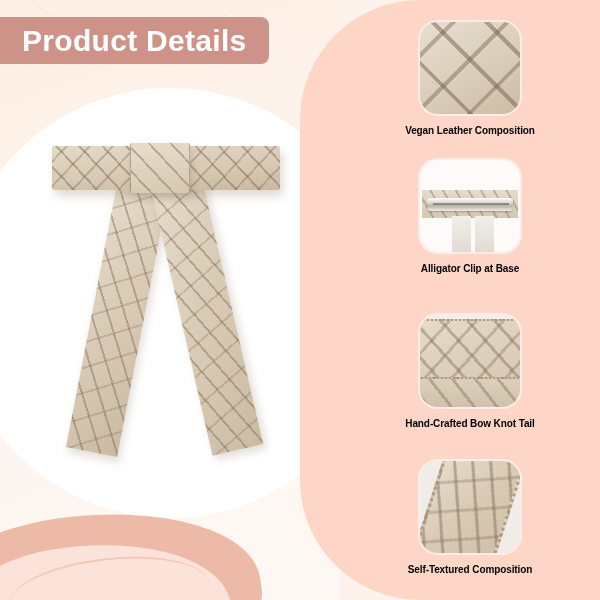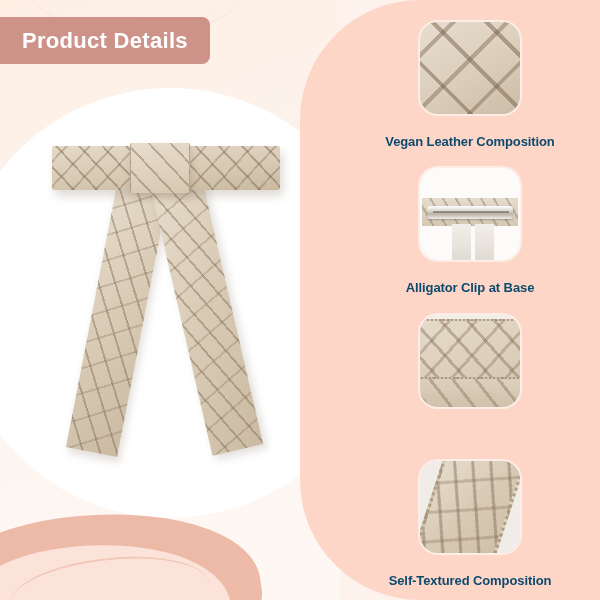--- a/index.html
+++ b/index.html
@@ -79,21 +79,21 @@
     height: 47px;
     padding: 0 22px 0 36px;
     display: flex;
     align-items: center;
     background: #CD9389;
     border-radius: 8px;
     z-index: 6;
   }
   .title-banner span {
     color: #FFFFFF;
-    font-size: 22px;
+    font-size: 30px;
     font-weight: bold;
     letter-spacing: .3px;
     white-space: nowrap;
   }
 
   
   .right-bg {
     position: absolute;
     left: 300px; top: 0;
     width: 300px; height: 600px;
@@ -118,24 +118,24 @@
   .feature-thumb {
     width: 100px;
     height: 92px;
     border-radius: 18px;
     overflow: hidden;
     position: relative;
     background: #EFE6DA;
     box-shadow: 0 0 0 2px rgba(255,255,255,.55);
   }
   .feature-label {
-    margin-top: 20px;
-    font-size: 13px;
+    margin-top: 11px;
+    font-size: 10px;
     font-weight: bold;
-    color: #0c4a6e;
+    color: #000000;
     text-align: center;
     letter-spacing: -.1px;
     white-space: nowrap;
   }
 
   
   .tex-weave {
     position: absolute; inset: 0;
     background:
       repeating-linear-gradient(45deg,
@@ -302,39 +302,40 @@
 
   <div class="feature-list">
 
     <div class="feature" style="top:22px">
       <div class="feature-thumb">
         <div class="tex-weave big"></div>
       </div>
       <div class="feature-label">Vegan Leather Composition</div>
     </div>
 
-    <div class="feature" style="top:168px">
+    <div class="feature" style="top:160px">
       <div class="feature-thumb">
         <div class="clip-scene">
           <div class="clip-band"></div>
           <div class="clip-metal"></div>
           <div class="clip-tail l"></div>
           <div class="clip-tail r"></div>
         </div>
       </div>
       <div class="feature-label">Alligator Clip at Base</div>
     </div>
 
     <div class="feature" style="top:315px">
       <div class="feature-thumb">
         <div class="knot-scene">
           <div class="knot-block"></div>
           <div class="knot-under"></div>
         </div>
       </div>
+      <div class="feature-label">Hand-Crafted Bow Knot Tail</div>
     </div>
 
     <div class="feature" style="top:461px">
       <div class="feature-thumb">
         <div class="strap-scene">
           <div class="strap-diag"></div>
         </div>
       </div>
       <div class="feature-label">Self-Textured Composition</div>
     </div>

